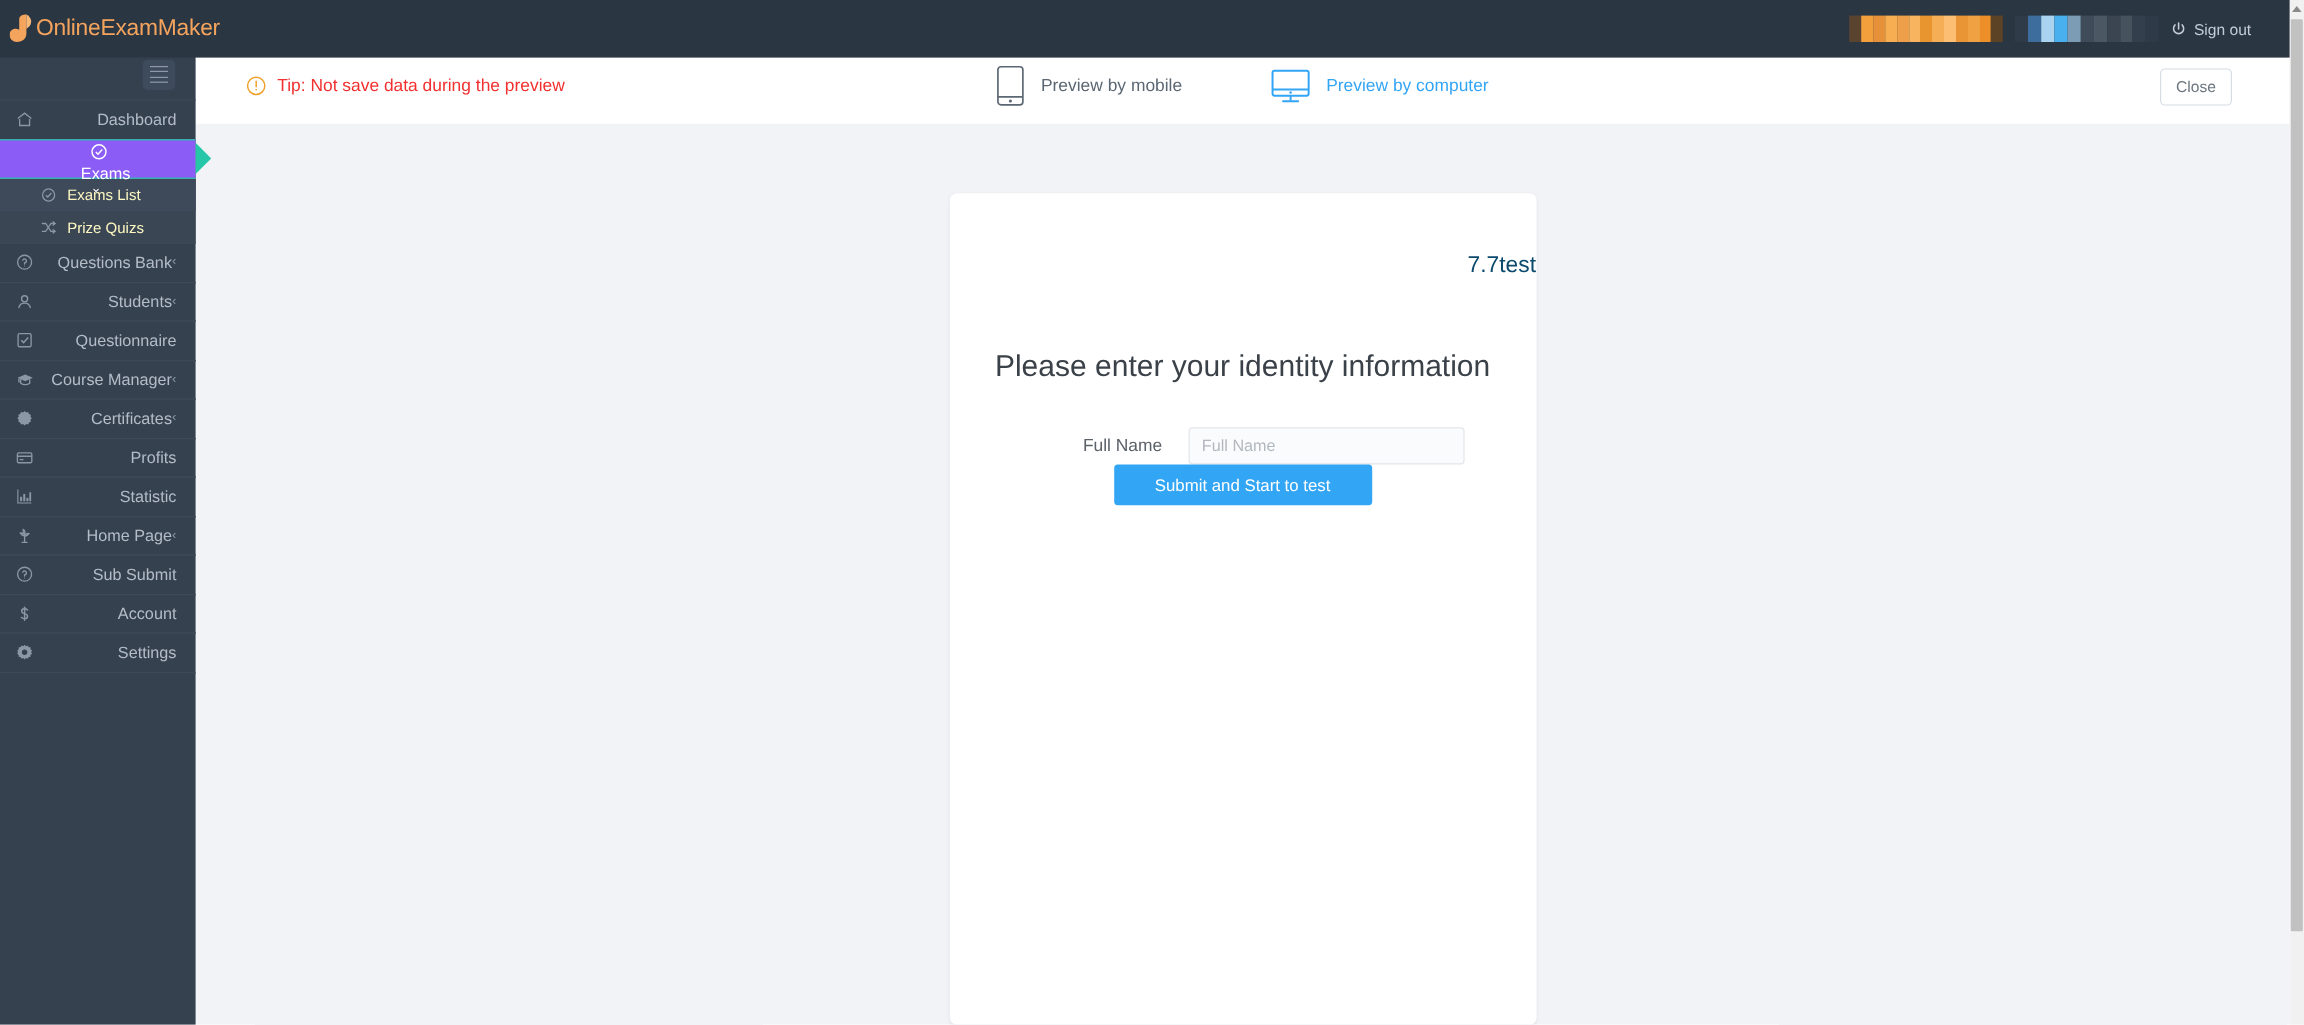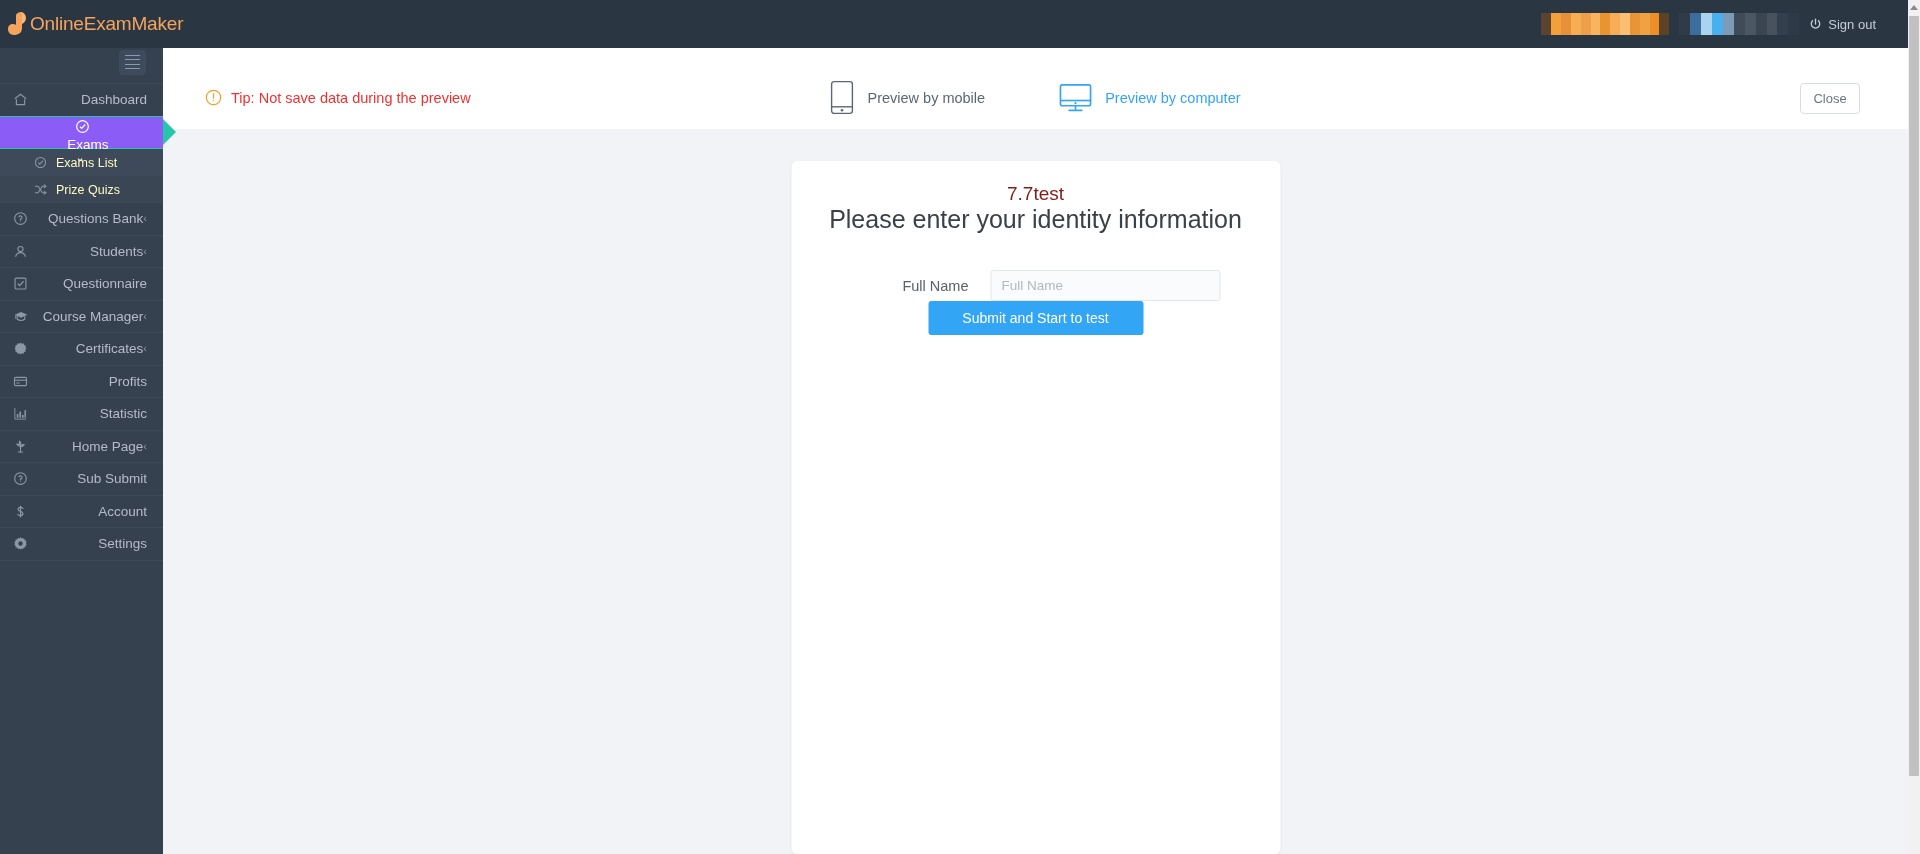--- a/index.html
+++ b/index.html
@@ -130,21 +130,20 @@
     color: #8c97a5; margin-right: 4px;
   }
 
   
   .preview-bar {
     position: absolute; top: 40px; left: 163px;
     width: 1745px; height: 63px;
     background: #ffffff;
     display: flex; align-items: center;
     z-index: 20;
-    margin-top: 26px;
   }
   .tip {
     display: flex; align-items: center;
     margin-left: 42px;
     color: #f2302f; font-size: 14.5px;
     white-space: nowrap;
   }
   .tip .tip-ico {
     margin-right: 9px; display: flex; align-items: center;
     color: #f0a02a;
@@ -184,26 +183,26 @@
   }
   .exam-card {
     position: absolute; top: 58px; left: 50%;
     transform: translateX(-50%);
     width: 489px; height: 693px;
     background: #ffffff;
     border-radius: 6px;
     box-shadow: 0 1px 3px rgba(20,30,50,.06);
   }
   .exam-title {
-    text-align: center; margin-top: 22px;
-    color: #7f1d1d; font-size: 19px;
+    text-align: right; margin-top: 50px;
+    color: #0c4a6e; font-size: 19px;
     font-weight: normal;
   }
   .exam-heading {
-    text-align: center; 
+    text-align: center; margin-top: 58px;
     color: #3b4148; font-size: 25px;
     font-weight: normal;
   }
   .field-row {
     display: flex; align-items: center;
     justify-content: center; margin-top: 36px;
   }
   .field-label {
     color: #5a6169; font-size: 14.5px;
     width: 140px; text-align: right;

